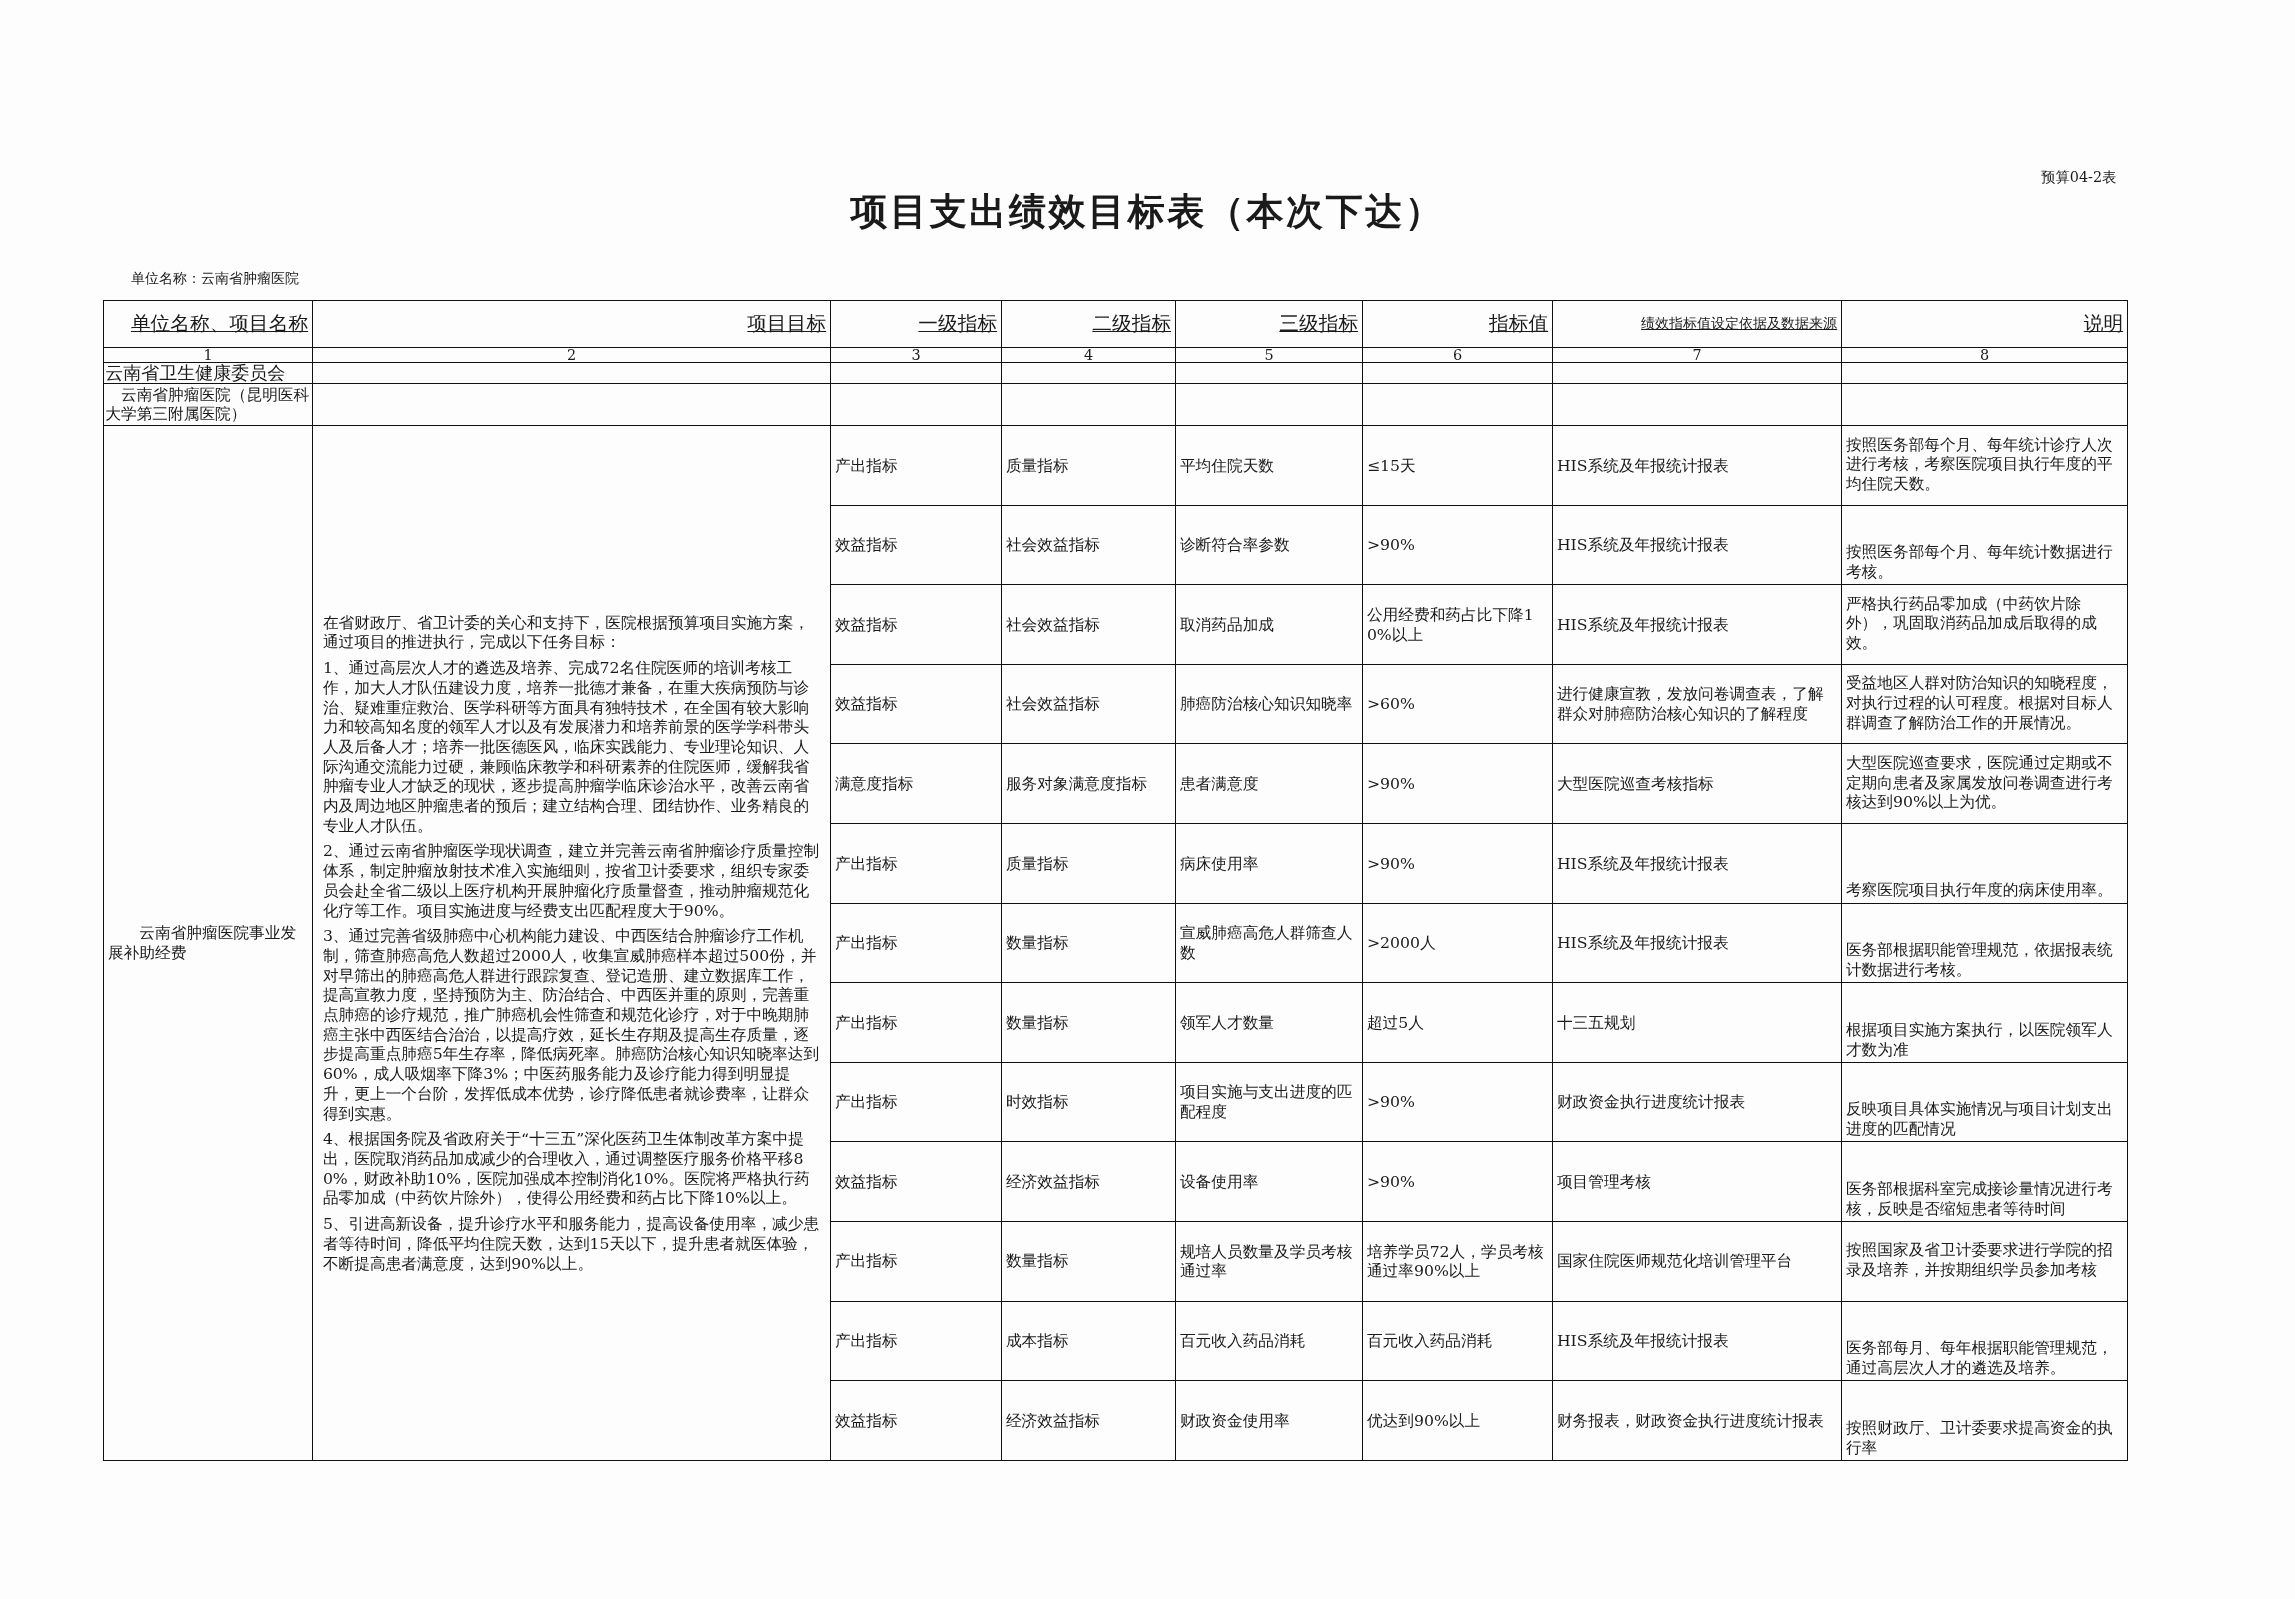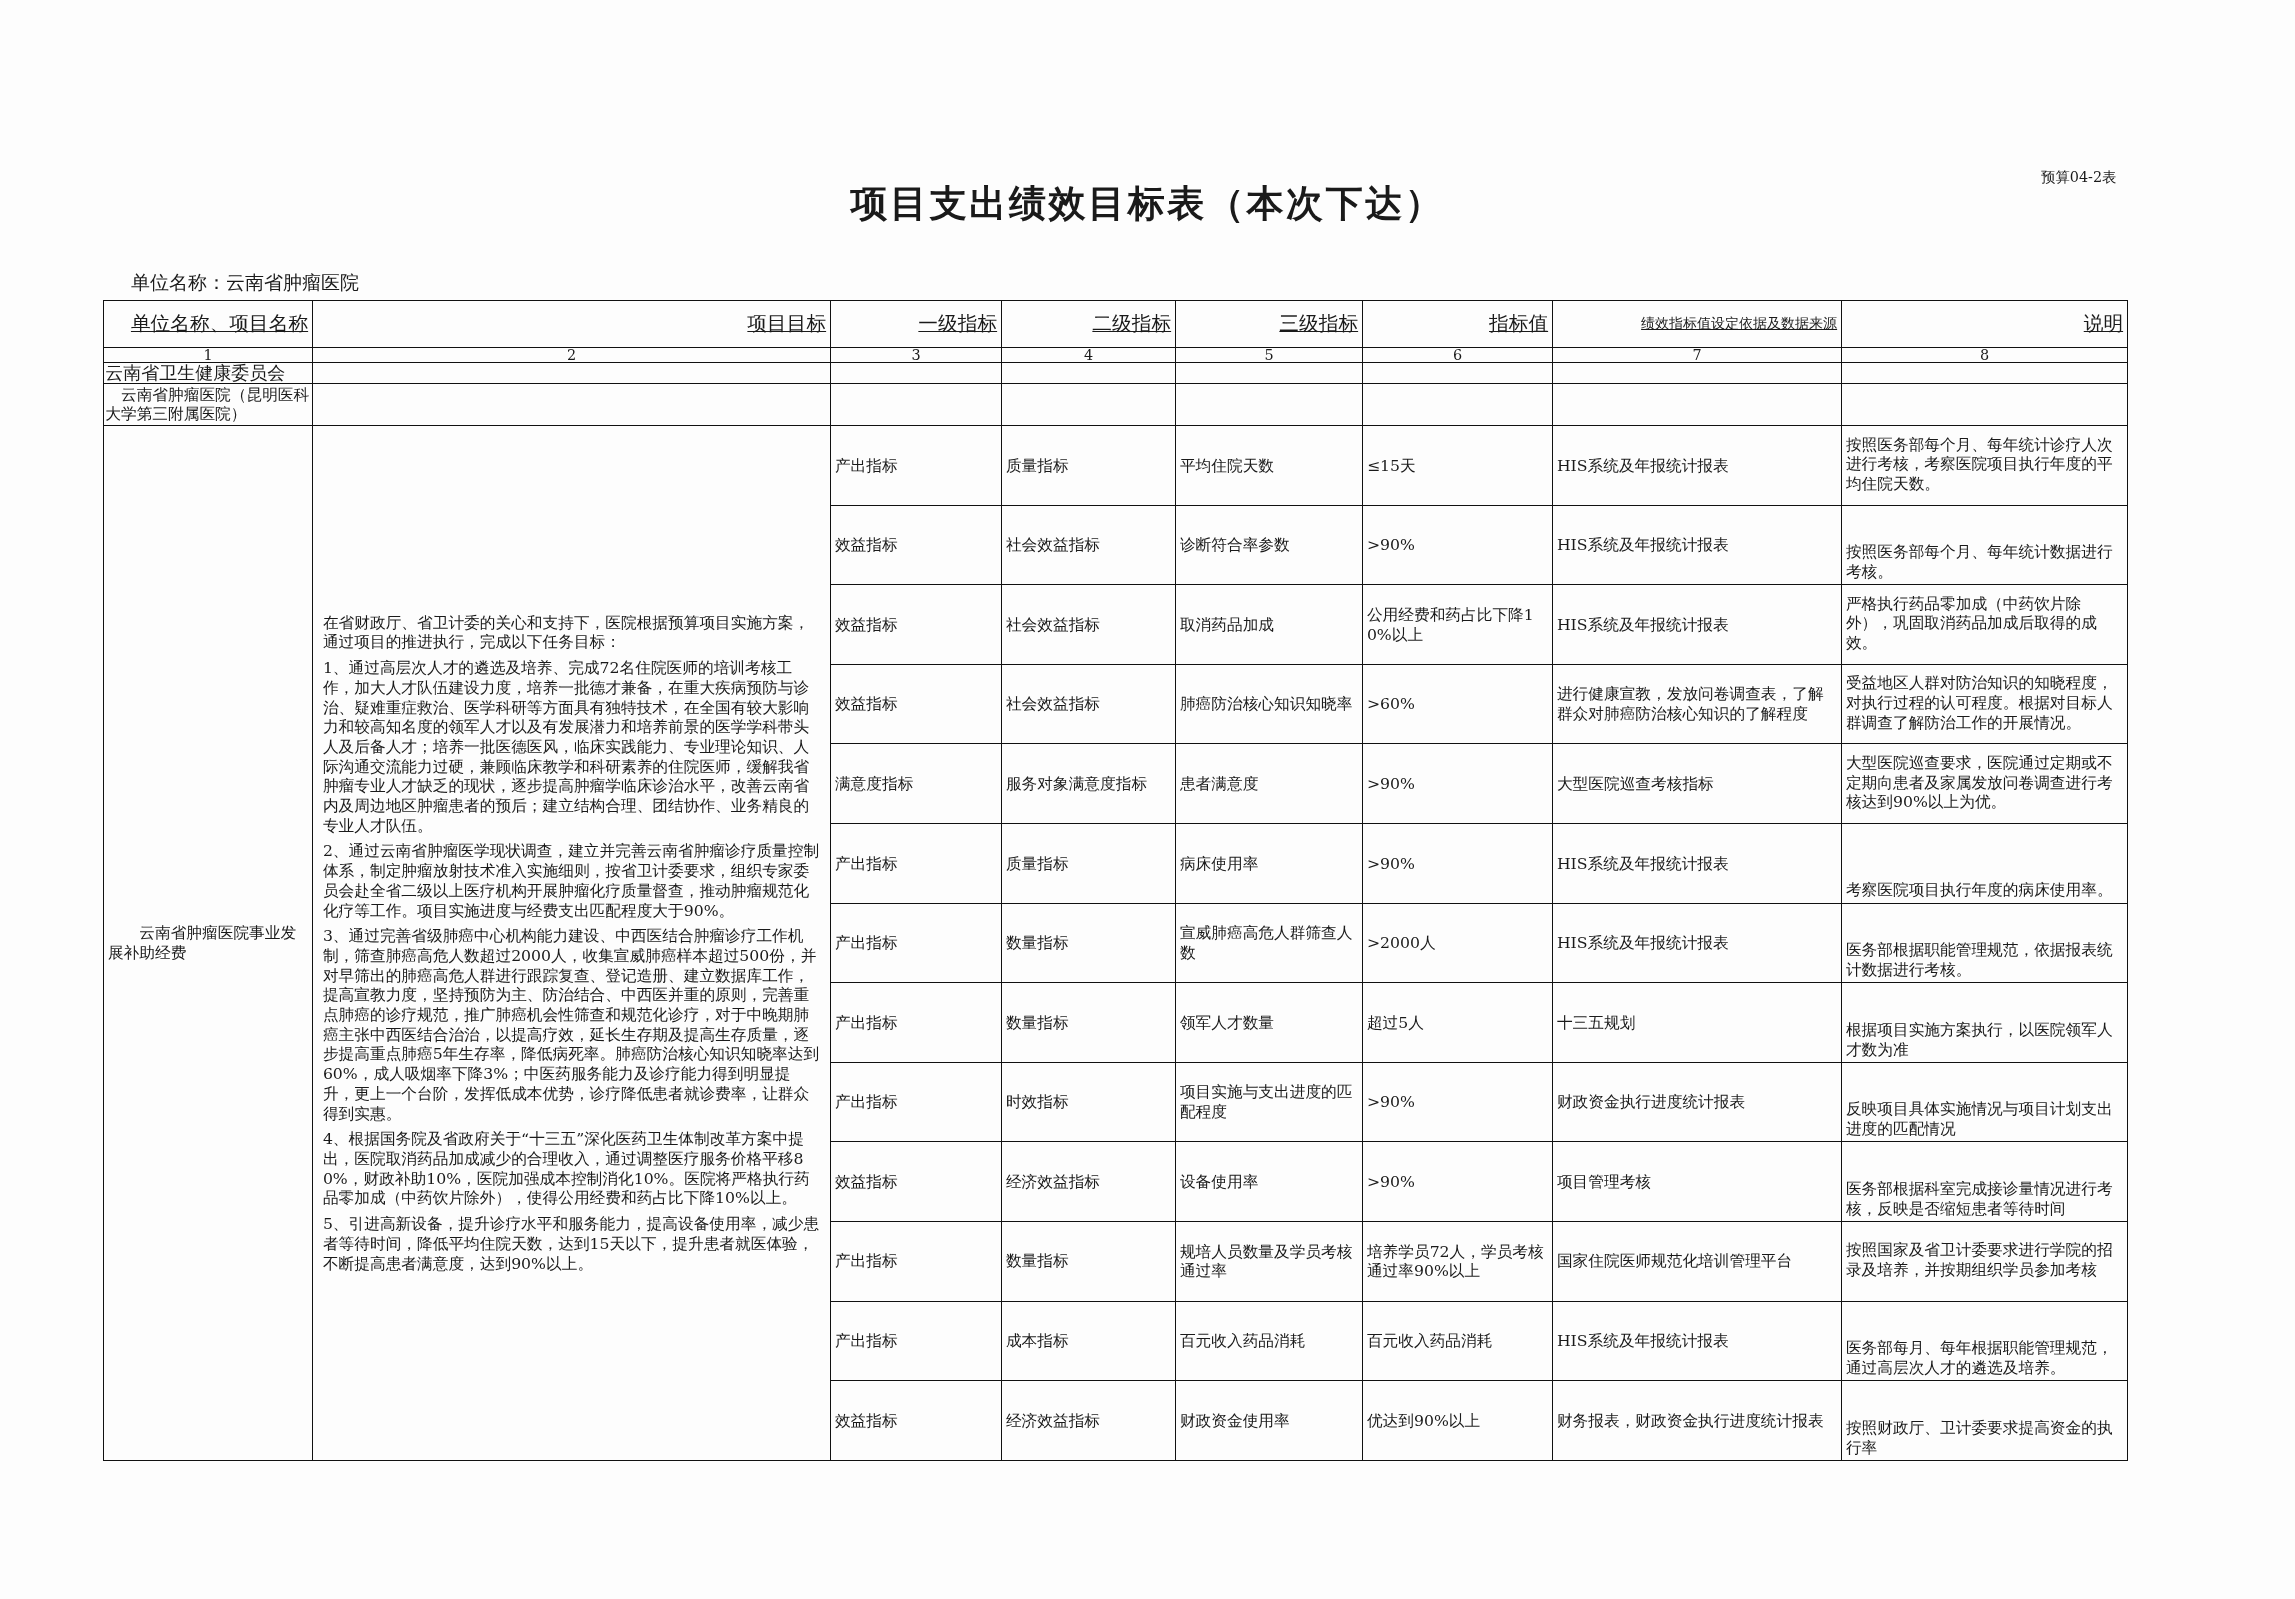--- a/index.html
+++ b/index.html
@@ -4,26 +4,26 @@
 <style>
   html, body { margin: 0; padding: 0; background: #fdfdfd; }
   body {
     width: 2295px; height: 1599px; position: relative; overflow: hidden;
     font-family: "DejaVu Serif", "Liberation Serif", serif; color: #1a1a1a;
   }
   .form-code {
     position: absolute; left: 2041px; top: 156px; font-size: 14.4px; margin-top: 12px;
   }
   .doc-title {
-    position: absolute; left: 0; width: 2295px; top: 179px; text-align: center;
+    position: absolute; left: 0; width: 2295px; top: 187px; text-align: center;
     font-family: "DejaVu Sans", "Liberation Sans", sans-serif;
     font-size: 37px; font-weight: bold; letter-spacing: 2.6px; padding-left: 0;
   }
   .unit-line {
-    position: absolute; left: 131px; top: 270px; font-size: 19px;
+    position: absolute; left: 131px; top: 270px; font-size: 14px;
   }
   table.perf {
     position: absolute; left: 103px; top: 300px;
     border-collapse: collapse; table-layout: fixed;
     width: 2024px;
   }
   table.perf td, table.perf th {
     border: 1.3px solid #111; padding: 0 3.9px; font-weight: normal;
     vertical-align: middle; font-size: 15.7px; line-height: 19.7px;
     overflow: hidden; word-break: break-all;

